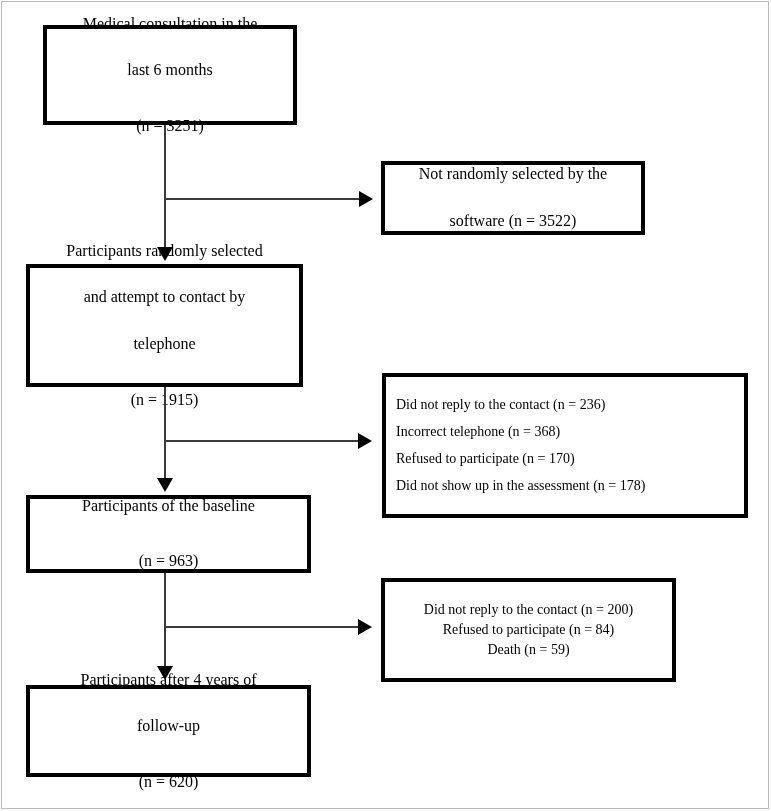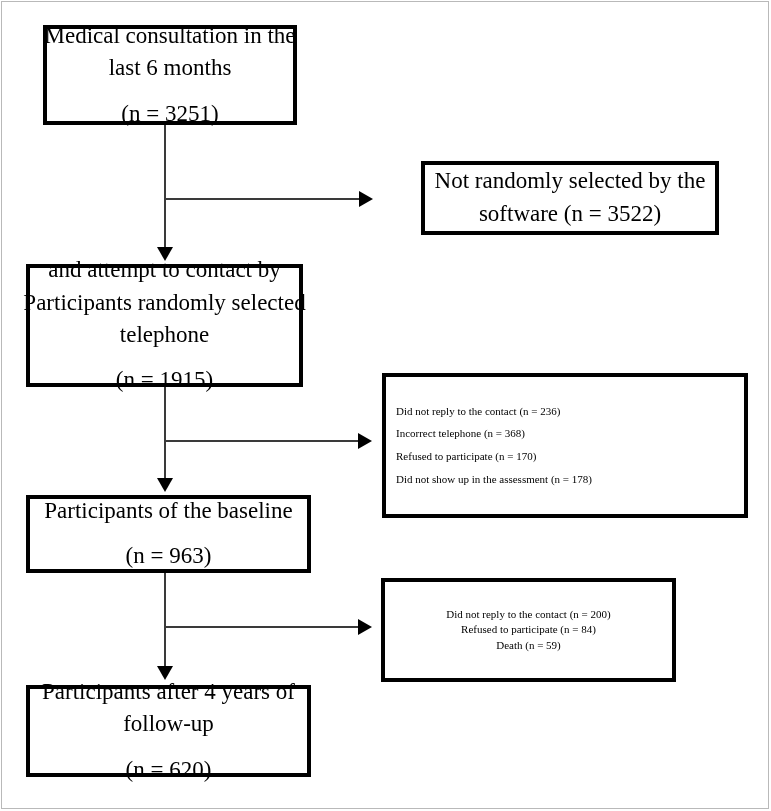--- a/index.html
+++ b/index.html
@@ -71,50 +71,50 @@
     border-top: 14px solid #000000;
   }
   .arrow-right {
     position: absolute;
     width: 0;
     height: 0;
     border-top: 8px solid transparent;
     border-bottom: 8px solid transparent;
     border-left: 14px solid #000000;
   }
-  .f17 { font-size: 23px; }
-  .f16 { font-size: 11px; }
+  .f17 { font-size: 16px; gap: 24px; }
+  .f16 { font-size: 14px; }
 </style>
 </head>
 <body>
 
 <div id="page">
 
   <div id="page-frame"></div>
 
   <div class="node centered f17" style="left:43px; top:25px; width:254px; height:100px;">
     <span class="line">Medical consultation in the</span>
     <span class="line">last 6 months</span>
     <span class="line gap-line">(n = 3251)</span>
   </div>
 
   <div class="vline" style="left:164px; top:125px; height:125px;"></div>
   <div class="arrow-down" style="left:157px; top:247px;"></div>
 
   <div class="hline" style="left:164px; top:198px; width:197px;"></div>
   <div class="arrow-right" style="left:359px; top:191px;"></div>
 
-  <div class="node centered f17" style="left:381px; top:161px; width:298px; height:74px;margin-left:40px;">
+  <div class="node centered f17" style="left:381px; top:161px; width:264px; height:74px;">
     <span class="line">Not randomly selected by the</span>
     <span class="line">software (n = 3522)</span>
   </div>
 
   <div class="node centered f17" style="left:26px; top:264px; width:277px; height:123px;">
+    <span class="line">Participants randomly selected</span>
     <span class="line">and attempt to contact by</span>
-    <span class="line">Participants randomly selected</span>
     <span class="line">telephone</span>
     <span class="line gap-line">(n = 1915)</span>
   </div>
 
   <div class="vline" style="left:164px; top:387px; height:102px;"></div>
   <div class="arrow-down" style="left:157px; top:478px;"></div>
 
   <div class="hline" style="left:164px; top:440px; width:196px;"></div>
   <div class="arrow-right" style="left:358px; top:433px;"></div>
 

